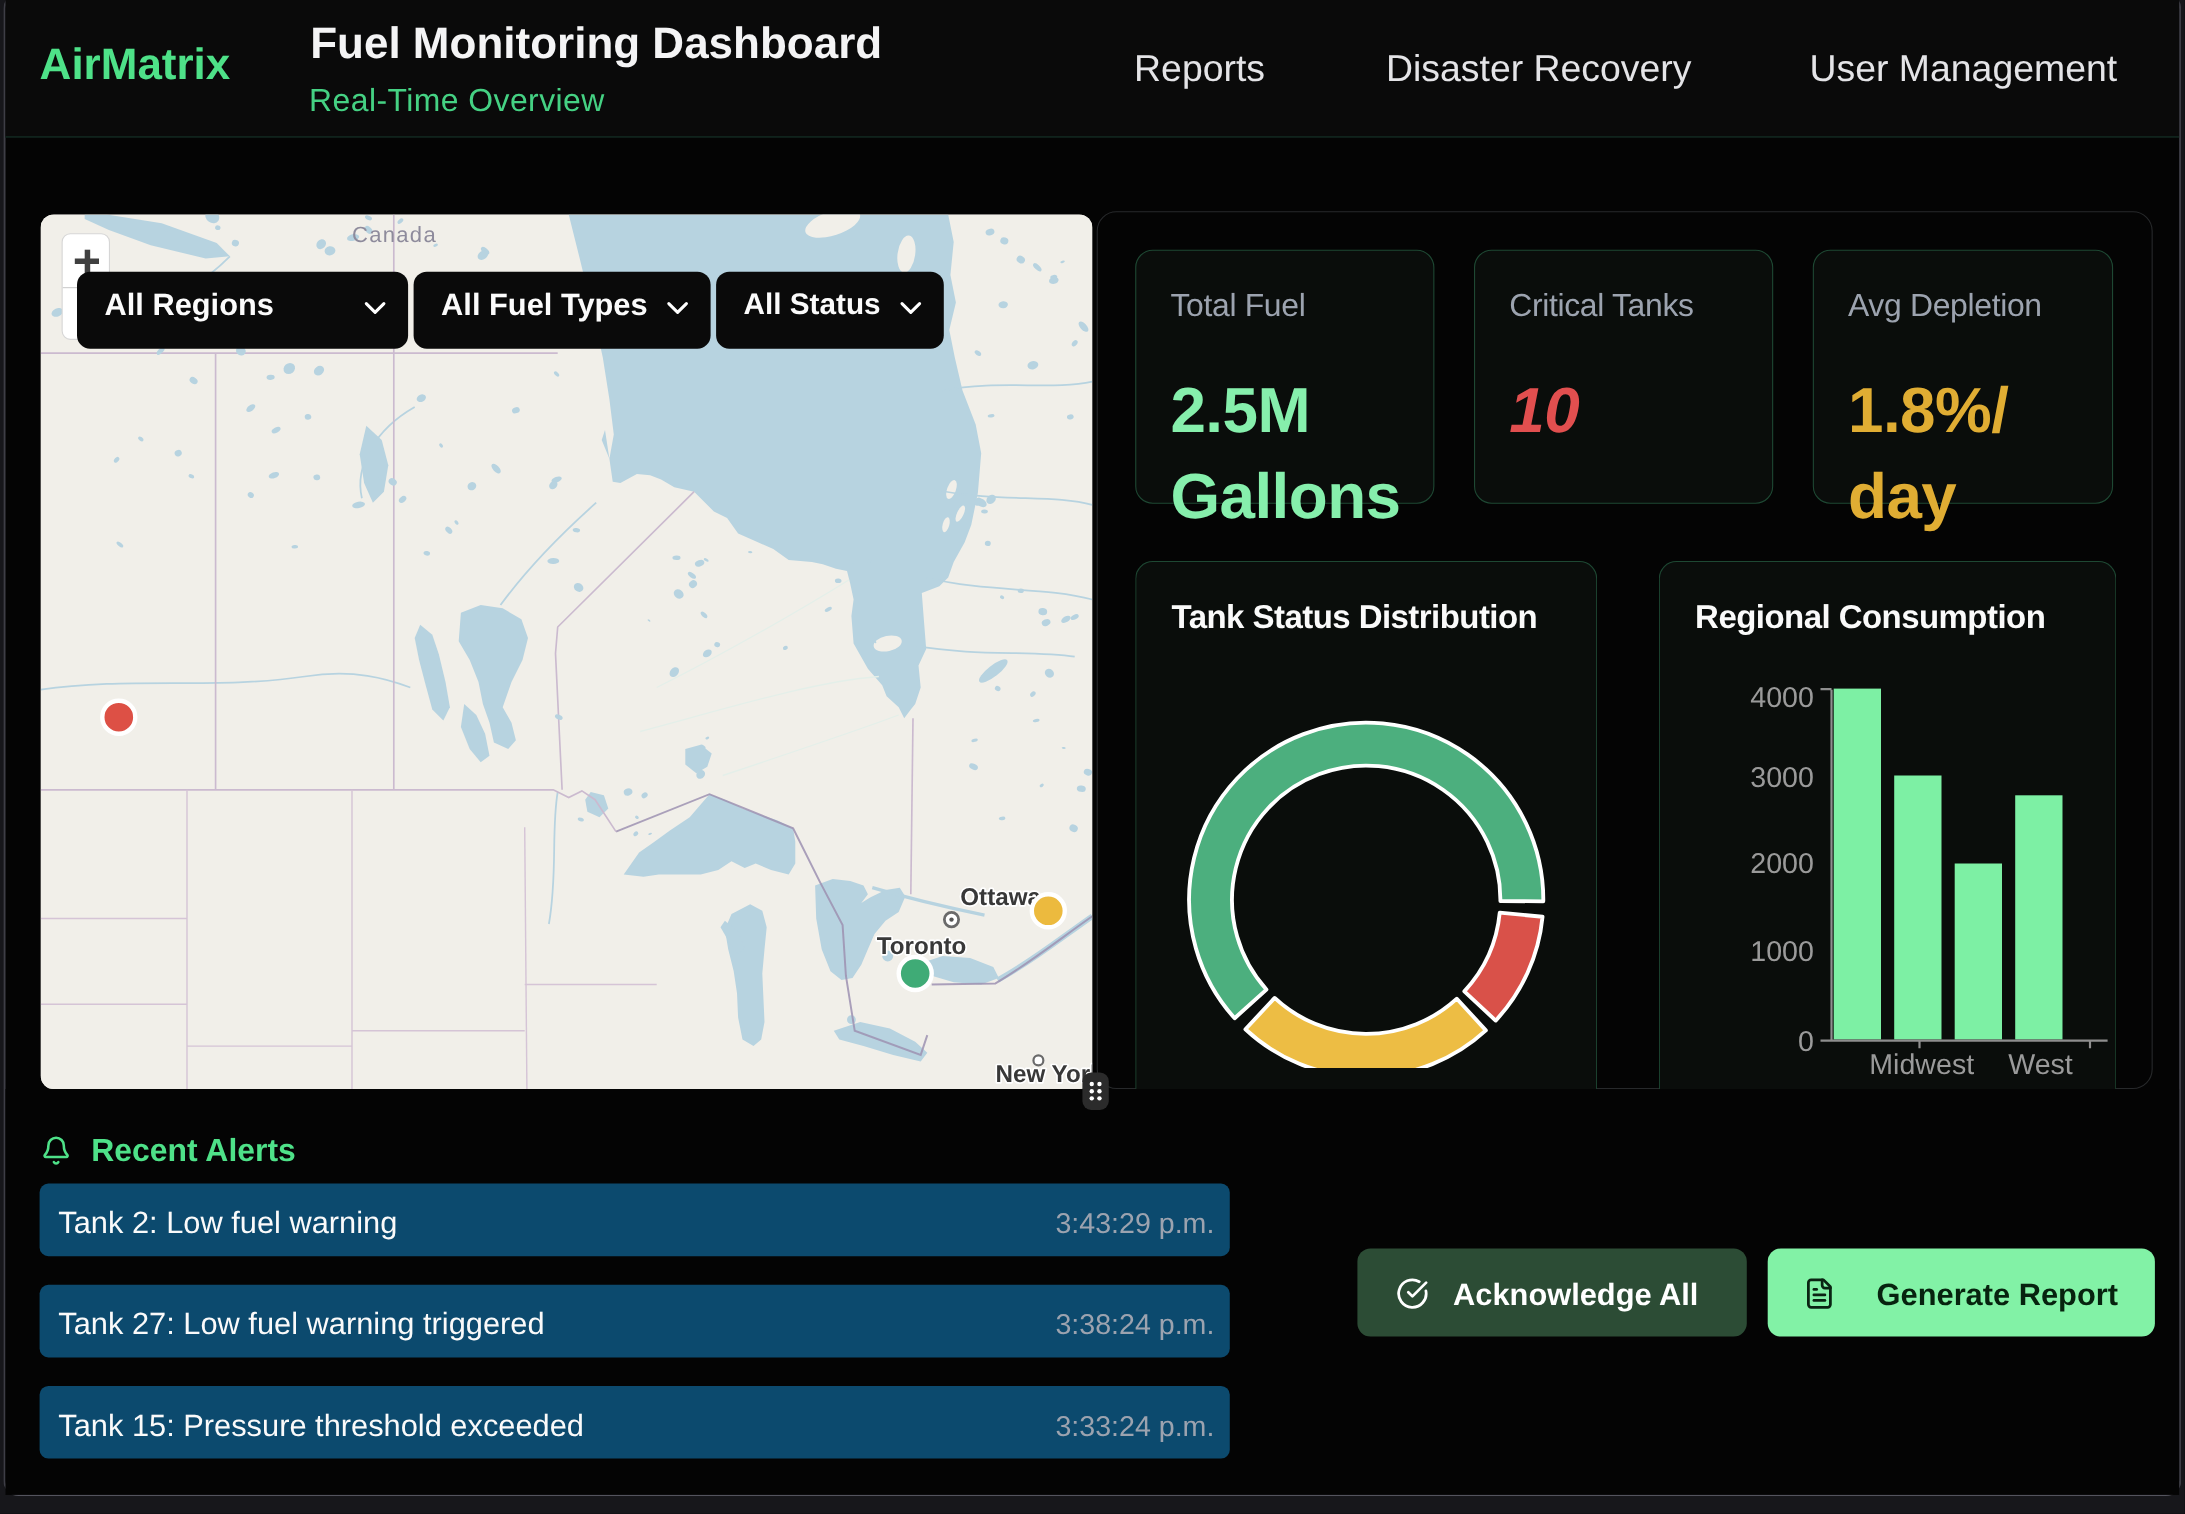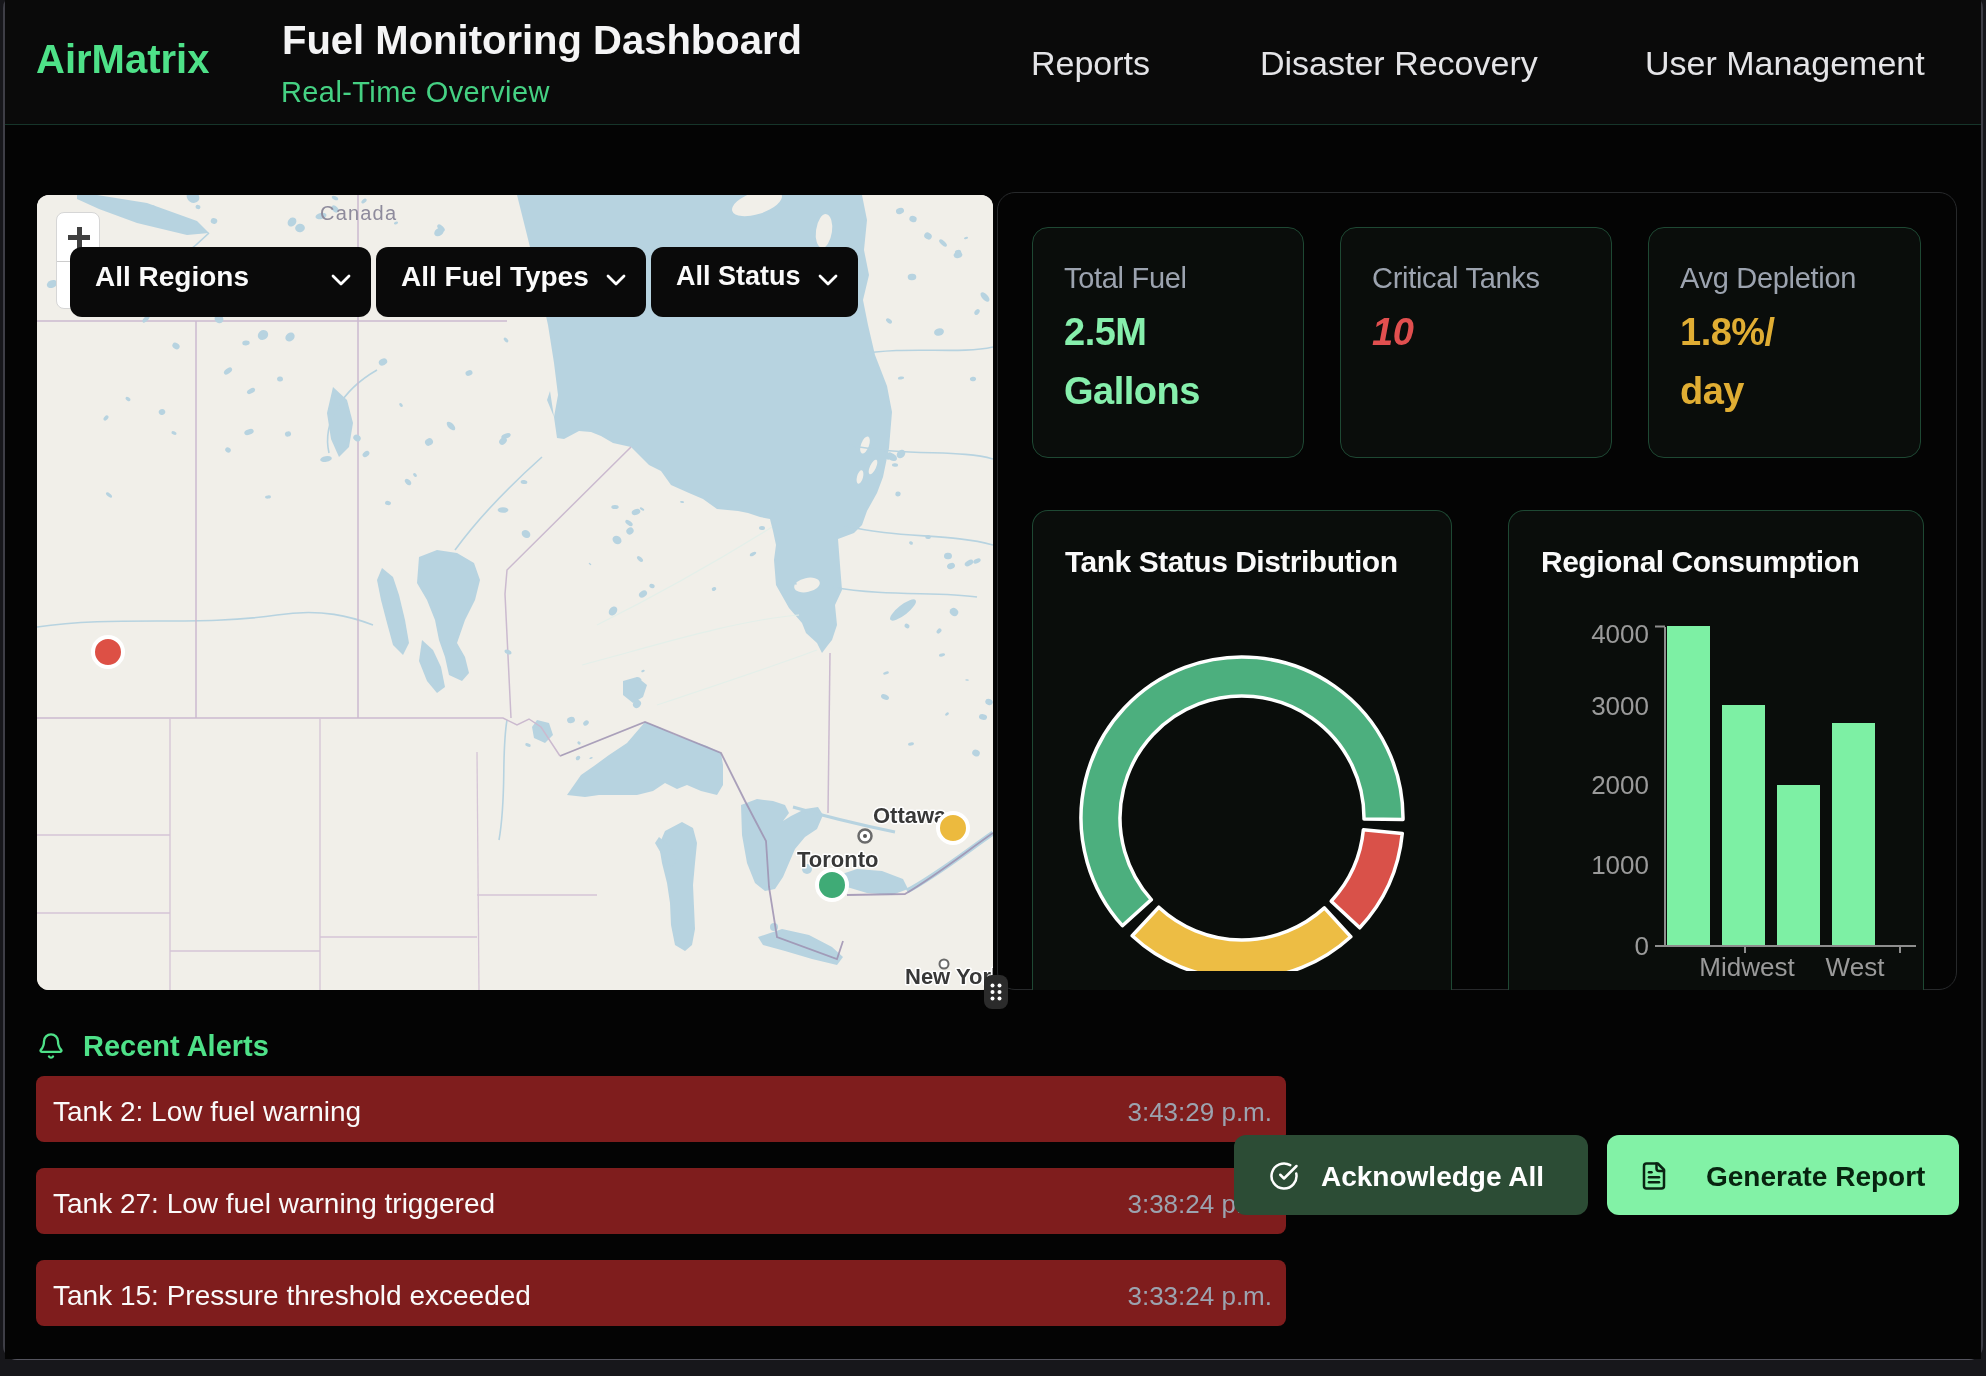--- a/index.html
+++ b/index.html
@@ -17,27 +17,27 @@
 #zoomctl { position:absolute; left:56px; top:212px; width:44px; height:97px; background:#fff; border-radius:8px; border:1px solid #d6d6d6; }
 #zoomctl .zline { position:absolute; left:0; top:48px; width:44px; height:1px; background:#ccc; }
 .dd { position:absolute; top:247px; height:70px; background:#0a0a0a; border-radius:12px; color:#fbfbfb; font-size:28px; font-weight:600; }
 .dd span { position:absolute; left:25px; top:14px; }
 .dd.small span { font-size:27px; white-space:nowrap; }
 .dd svg { position:absolute; right:20px; top:27px; }
 
 #panel { position:absolute; left:997px; top:192px; width:960px; height:798px; border:1px solid #27292b; border-radius:18px; }
 .scard { position:absolute; top:227px; width:272px; height:231px; background:#0a0d0b; border:1px solid #1e4833; border-radius:16px; }
 .scard .lbl { position:absolute; left:31px; font-size:29px; font-weight:500; color:#9ca3af; letter-spacing:-0.3px; }
-.scard .val { position:absolute; left:31px; font-size:38px; font-weight:700; line-height:59px; white-space:nowrap; letter-spacing:-0.5px; }
+.scard .val { position:absolute; left:31px; font-size:58px; font-weight:700; line-height:78px; white-space:nowrap; letter-spacing:-0.5px;margin-top:32px; }
 .ccard { position:absolute; top:510px; height:480px; background:#0a0d0b; border:1px solid #1e4833; border-radius:16px 16px 0 0; border-bottom:none; }
 .ccard .ct { position:absolute; left:32px; top:34px; font-size:30px; font-weight:700; color:#fafafa; letter-spacing:-0.5px; }
 
 #alerts { position:absolute; left:5px; top:990px; width:1976px; height:369px; background:#040404; }
 #belltxt { position:absolute; left:78px; top:40px; font-size:29px; font-weight:700; color:#4ee188; }
-.arow { position:absolute; left:31px; width:1250px; height:66px; background:#7f1d1d; border-radius:8px; }
+.arow { position:absolute; left:31px; width:1082px; height:66px; background:#0c4a6e; border-radius:8px; }
 .arow .at { position:absolute; left:17px; top:20px; font-size:28px; font-weight:500; color:#fafafa; }
 .arow .tm { position:absolute; right:14px; top:21px; font-size:26px; color:#9ca3af; }
 #ackbtn { position:absolute; left:1229px; top:145px; width:354px; height:80px; background:#2c4c35; border-radius:12px; }
 #genbtn { position:absolute; left:1602px; top:145px; width:352px; height:80px; background:#82f2a6; border-radius:12px; }
 #ackbtn .bt { position:absolute; left:87px; top:26px; font-size:28px; font-weight:700; color:#fff; }
 #genbtn .bt { position:absolute; left:99px; top:26px; font-size:28px; font-weight:700; color:#07230f; }
 #handle { position:absolute; left:984px; top:975px; width:24px; height:34px; background:#2b2b2b; border-radius:8px; }
 </style>
 </head>
 <body>

